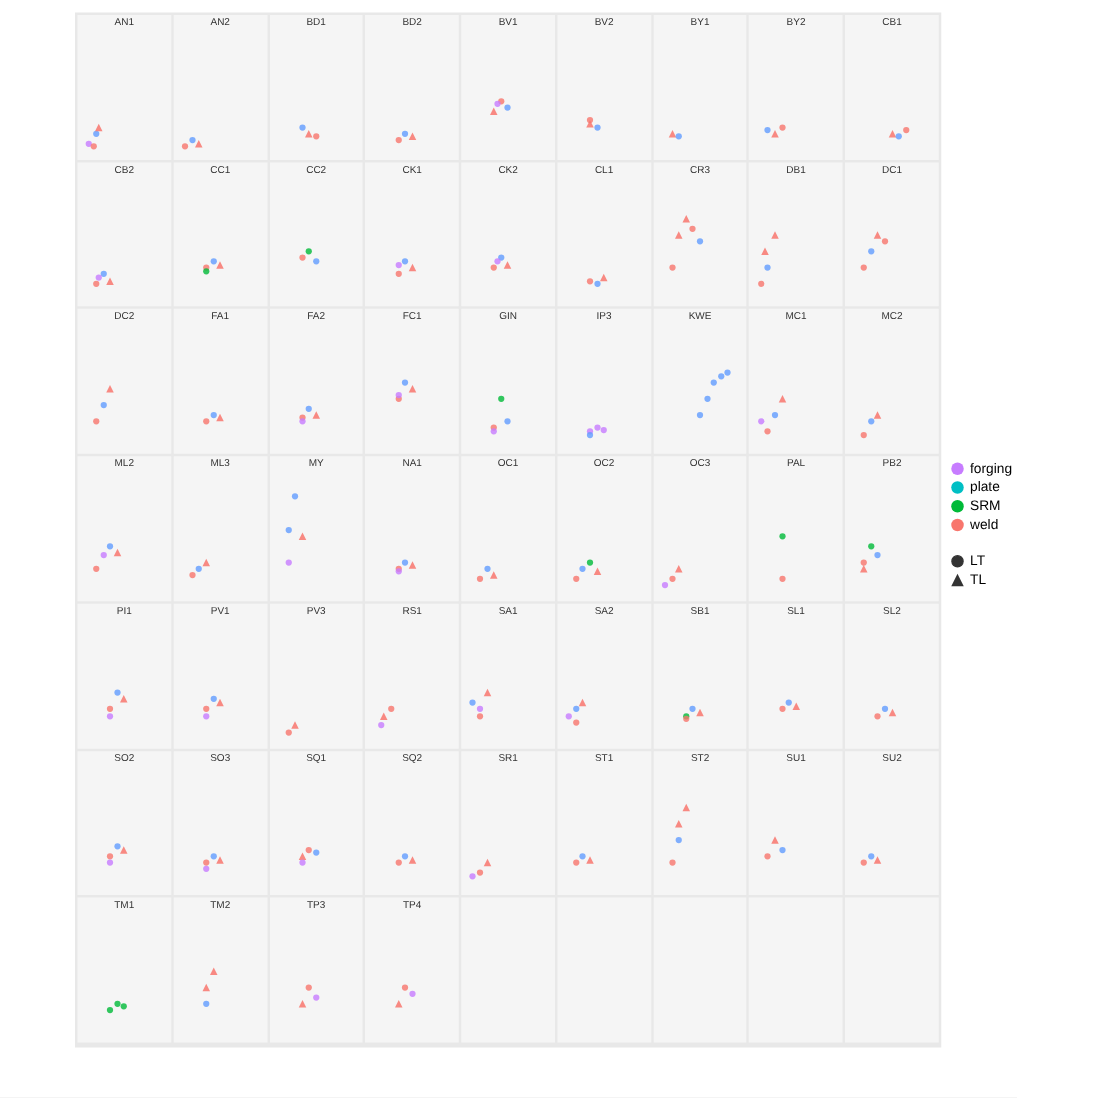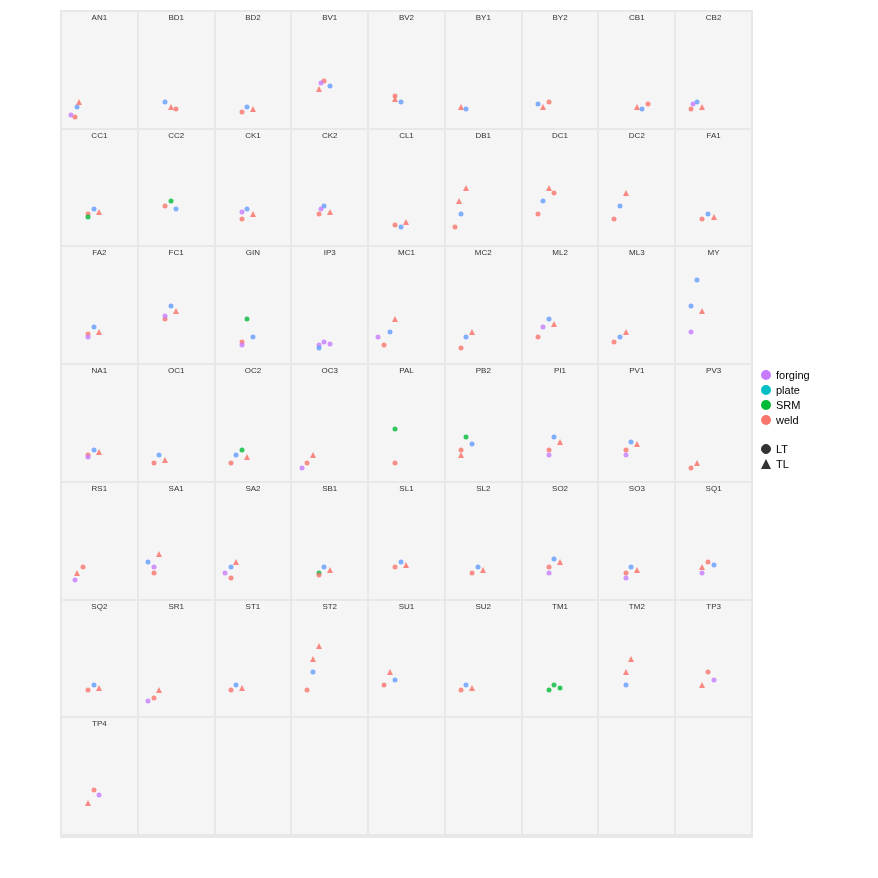--- a/index.html
+++ b/index.html
@@ -31,20 +31,28 @@
       <div class="cell">
             <div class="cell-title">AN1</div>
             <div class="cell-plot">
               <div class="dot" style="left: 12.5%; top: 87.4571%; width: 5px; height: 5px; background: rgb(199, 124, 255); border-radius: 50%; transform: translate(-50%, -50%); opacity: 0.8;"></div>
               <div class="dot" style="left: 20%; top: 79.9143%; width: 5px; height: 5px; background: rgb(97, 156, 255); border-radius: 50%; transform: translate(-50%, -50%); opacity: 0.8;"></div>
               <div style="position: absolute; left: 23%; top: 74.8857%; width: 0px; height: 0px; border-left: 3.5px solid transparent; border-right: 3.5px solid transparent; border-bottom: 6px solid rgb(248, 118, 109); transform: translate(-50%, -50%); opacity: 0.85;"></div>
               <div class="dot" style="left: 17%; top: 89.9714%; width: 5px; height: 5px; background: rgb(248, 118, 109); border-radius: 50%; transform: translate(-50%, -50%); opacity: 0.8;"></div>
             </div>
           </div>
           <div class="cell">
+            <div class="cell-title">AN2</div>
+            <div class="cell-plot">
+              <div class="dot" style="left: 12.5%; top: 89.9714%; width: 5px; height: 5px; background: rgb(248, 118, 109); border-radius: 50%; transform: translate(-50%, -50%); opacity: 0.8;"></div>
+              <div class="dot" style="left: 20%; top: 84.9429%; width: 5px; height: 5px; background: rgb(97, 156, 255); border-radius: 50%; transform: translate(-50%, -50%); opacity: 0.8;"></div>
+              <div style="position: absolute; left: 27.5%; top: 87.4571%; width: 0px; height: 0px; border-left: 3.5px solid transparent; border-right: 3.5px solid transparent; border-bottom: 6px solid rgb(248, 118, 109); transform: translate(-50%, -50%); opacity: 0.85;"></div>
+            </div>
+          </div>
+          <div class="cell">
             <div class="cell-title">BD1</div>
             <div class="cell-plot">
               <div class="dot" style="left: 35%; top: 74.8857%; width: 5px; height: 5px; background: rgb(97, 156, 255); border-radius: 50%; transform: translate(-50%, -50%); opacity: 0.8;"></div>
               <div style="position: absolute; left: 42.5%; top: 79.9143%; width: 0px; height: 0px; border-left: 3.5px solid transparent; border-right: 3.5px solid transparent; border-bottom: 6px solid rgb(248, 118, 109); transform: translate(-50%, -50%); opacity: 0.85;"></div>
               <div class="dot" style="left: 50%; top: 82.4286%; width: 5px; height: 5px; background: rgb(248, 118, 109); border-radius: 50%; transform: translate(-50%, -50%); opacity: 0.8;"></div>
             </div>
           </div>
           <div class="cell">
             <div class="cell-title">BD2</div>
             <div class="cell-plot">
@@ -139,20 +147,30 @@
           </div>
           <div class="cell">
             <div class="cell-title">CL1</div>
             <div class="cell-plot">
               <div class="dot" style="left: 35%; top: 79.9143%; width: 5px; height: 5px; background: rgb(248, 118, 109); border-radius: 50%; transform: translate(-50%, -50%); opacity: 0.8;"></div>
               <div class="dot" style="left: 42.5%; top: 82.4286%; width: 5px; height: 5px; background: rgb(97, 156, 255); border-radius: 50%; transform: translate(-50%, -50%); opacity: 0.8;"></div>
               <div style="position: absolute; left: 50%; top: 77.4%; width: 0px; height: 0px; border-left: 3.5px solid transparent; border-right: 3.5px solid transparent; border-bottom: 6px solid rgb(248, 118, 109); transform: translate(-50%, -50%); opacity: 0.85;"></div>
             </div>
           </div>
           <div class="cell">
+            <div class="cell-title">CR3</div>
+            <div class="cell-plot">
+              <div class="dot" style="left: 20%; top: 69.8571%; width: 5px; height: 5px; background: rgb(248, 118, 109); border-radius: 50%; transform: translate(-50%, -50%); opacity: 0.8;"></div>
+              <div style="position: absolute; left: 27.5%; top: 44.7143%; width: 0px; height: 0px; border-left: 3.5px solid transparent; border-right: 3.5px solid transparent; border-bottom: 6px solid rgb(248, 118, 109); transform: translate(-50%, -50%); opacity: 0.85;"></div>
+              <div style="position: absolute; left: 35%; top: 32.1429%; width: 0px; height: 0px; border-left: 3.5px solid transparent; border-right: 3.5px solid transparent; border-bottom: 6px solid rgb(248, 118, 109); transform: translate(-50%, -50%); opacity: 0.85;"></div>
+              <div class="dot" style="left: 42.5%; top: 39.6857%; width: 5px; height: 5px; background: rgb(248, 118, 109); border-radius: 50%; transform: translate(-50%, -50%); opacity: 0.8;"></div>
+              <div class="dot" style="left: 50%; top: 49.7429%; width: 5px; height: 5px; background: rgb(97, 156, 255); border-radius: 50%; transform: translate(-50%, -50%); opacity: 0.8;"></div>
+            </div>
+          </div>
+          <div class="cell">
             <div class="cell-title">DB1</div>
             <div class="cell-plot">
               <div class="dot" style="left: 12.5%; top: 82.4286%; width: 5px; height: 5px; background: rgb(248, 118, 109); border-radius: 50%; transform: translate(-50%, -50%); opacity: 0.8;"></div>
               <div class="dot" style="left: 20%; top: 69.8571%; width: 5px; height: 5px; background: rgb(97, 156, 255); border-radius: 50%; transform: translate(-50%, -50%); opacity: 0.8;"></div>
               <div style="position: absolute; left: 27.5%; top: 44.7143%; width: 0px; height: 0px; border-left: 3.5px solid transparent; border-right: 3.5px solid transparent; border-bottom: 6px solid rgb(248, 118, 109); transform: translate(-50%, -50%); opacity: 0.85;"></div>
               <div style="position: absolute; left: 17%; top: 57.2857%; width: 0px; height: 0px; border-left: 3.5px solid transparent; border-right: 3.5px solid transparent; border-bottom: 6px solid rgb(248, 118, 109); transform: translate(-50%, -50%); opacity: 0.85;"></div>
             </div>
           </div>
           <div class="cell">
             <div class="cell-title">DC1</div>
@@ -206,20 +224,30 @@
               <div class="dot" style="left: 35%; top: 82.4286%; width: 5px; height: 5px; background: rgb(199, 124, 255); border-radius: 50%; transform: translate(-50%, -50%); opacity: 0.8;"></div>
             </div>
           </div>
           <div class="cell">
             <div class="cell-title">IP3</div>
             <div class="cell-plot">
               <div class="dot" style="left: 35%; top: 82.4286%; width: 5px; height: 5px; background: rgb(199, 124, 255); border-radius: 50%; transform: translate(-50%, -50%); opacity: 0.8;"></div>
               <div class="dot" style="left: 42.5%; top: 79.9143%; width: 5px; height: 5px; background: rgb(199, 124, 255); border-radius: 50%; transform: translate(-50%, -50%); opacity: 0.8;"></div>
               <div class="dot" style="left: 50%; top: 81.1714%; width: 5px; height: 5px; background: rgb(199, 124, 255); border-radius: 50%; transform: translate(-50%, -50%); opacity: 0.8;"></div>
               <div class="dot" style="left: 35%; top: 84.9429%; width: 5px; height: 5px; background: rgb(97, 156, 255); border-radius: 50%; transform: translate(-50%, -50%); opacity: 0.8;"></div>
+            </div>
+          </div>
+          <div class="cell">
+            <div class="cell-title">KWE</div>
+            <div class="cell-plot">
+              <div class="dot" style="left: 50%; top: 69.8571%; width: 5px; height: 5px; background: rgb(97, 156, 255); border-radius: 50%; transform: translate(-50%, -50%); opacity: 0.8;"></div>
+              <div class="dot" style="left: 57.5%; top: 57.2857%; width: 5px; height: 5px; background: rgb(97, 156, 255); border-radius: 50%; transform: translate(-50%, -50%); opacity: 0.8;"></div>
+              <div class="dot" style="left: 65%; top: 44.7143%; width: 5px; height: 5px; background: rgb(97, 156, 255); border-radius: 50%; transform: translate(-50%, -50%); opacity: 0.8;"></div>
+              <div class="dot" style="left: 72.5%; top: 39.6857%; width: 5px; height: 5px; background: rgb(97, 156, 255); border-radius: 50%; transform: translate(-50%, -50%); opacity: 0.8;"></div>
+              <div class="dot" style="left: 80%; top: 37.1714%; width: 5px; height: 5px; background: rgb(97, 156, 255); border-radius: 50%; transform: translate(-50%, -50%); opacity: 0.8;"></div>
             </div>
           </div>
           <div class="cell">
             <div class="cell-title">MC1</div>
             <div class="cell-plot">
               <div class="dot" style="left: 20%; top: 82.4286%; width: 5px; height: 5px; background: rgb(248, 118, 109); border-radius: 50%; transform: translate(-50%, -50%); opacity: 0.8;"></div>
               <div class="dot" style="left: 27.5%; top: 69.8571%; width: 5px; height: 5px; background: rgb(97, 156, 255); border-radius: 50%; transform: translate(-50%, -50%); opacity: 0.8;"></div>
               <div style="position: absolute; left: 35%; top: 57.2857%; width: 0px; height: 0px; border-left: 3.5px solid transparent; border-right: 3.5px solid transparent; border-bottom: 6px solid rgb(248, 118, 109); transform: translate(-50%, -50%); opacity: 0.85;"></div>
               <div class="dot" style="left: 12.5%; top: 74.8857%; width: 5px; height: 5px; background: rgb(199, 124, 255); border-radius: 50%; transform: translate(-50%, -50%); opacity: 0.8;"></div>
             </div>

